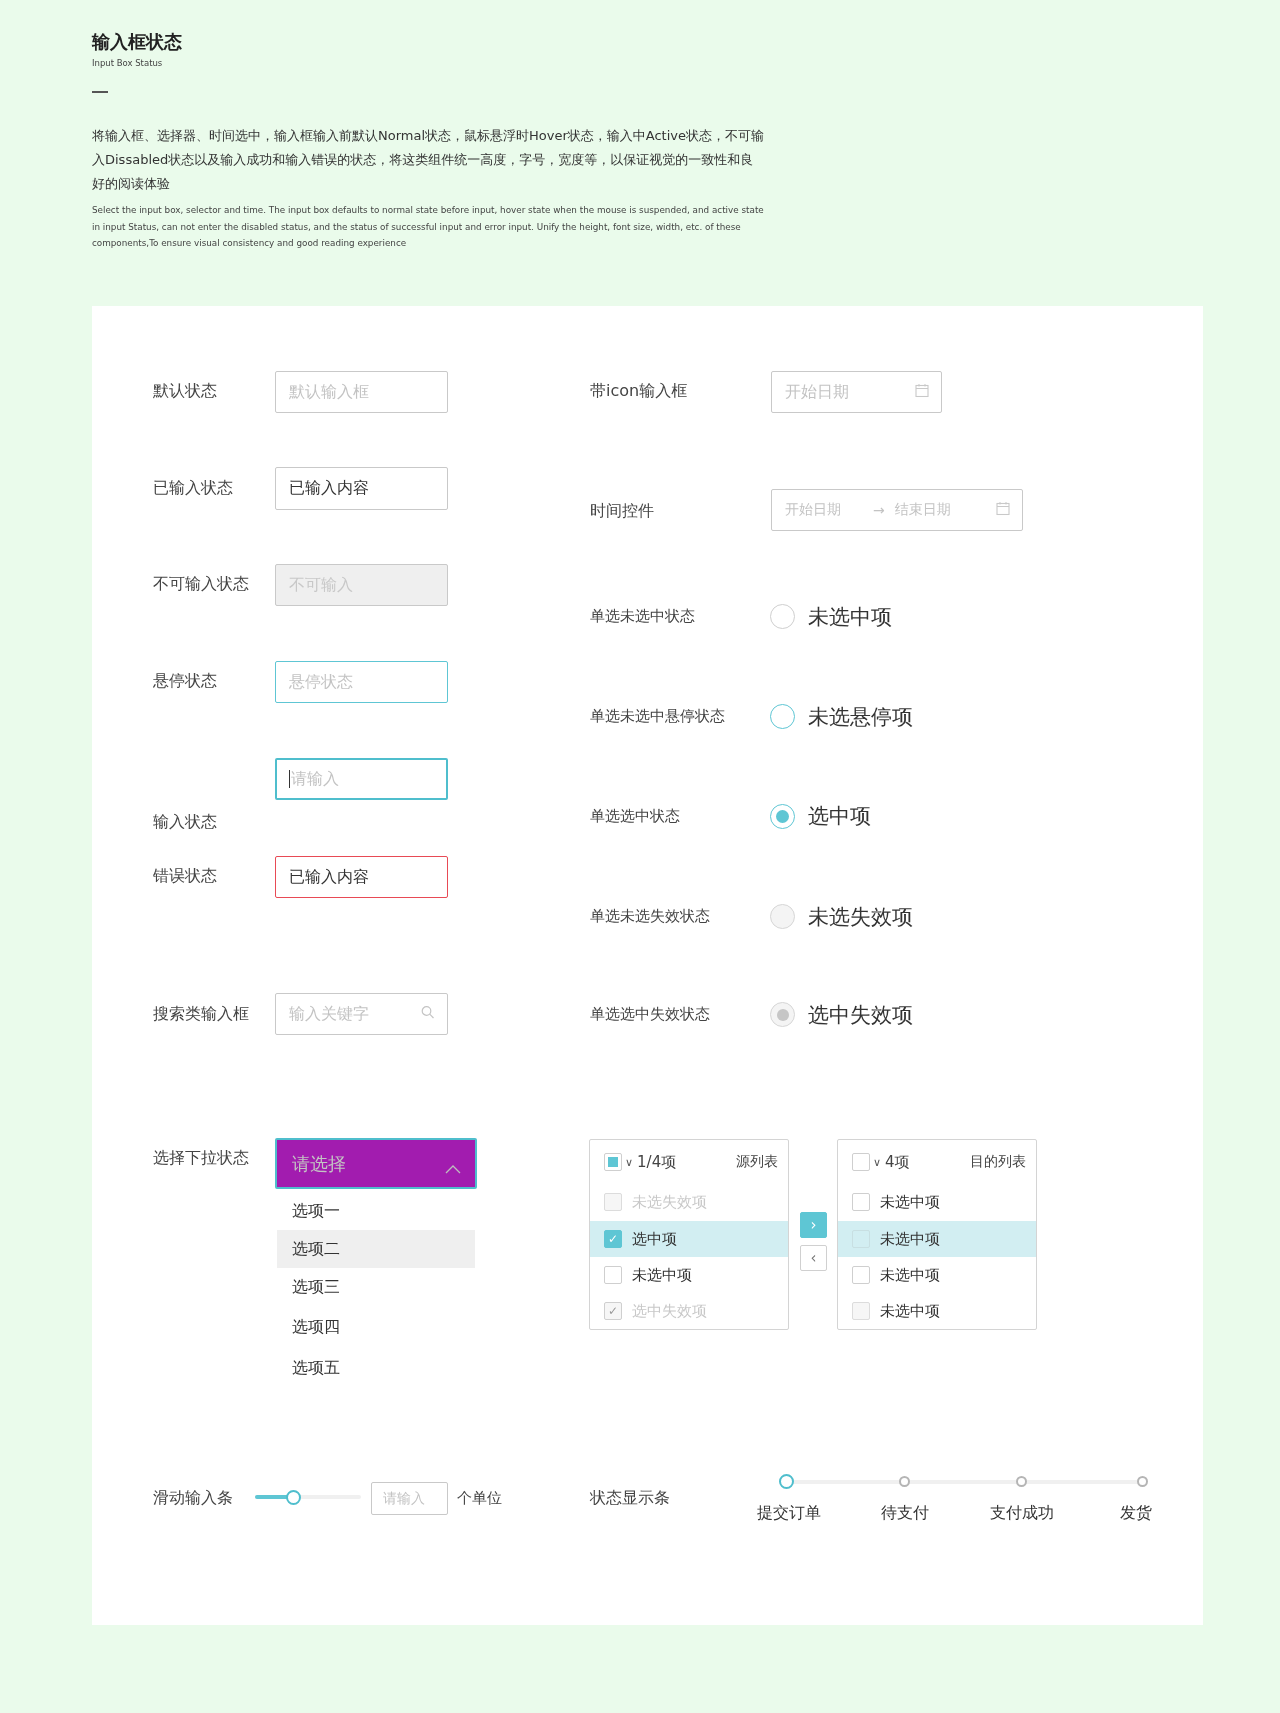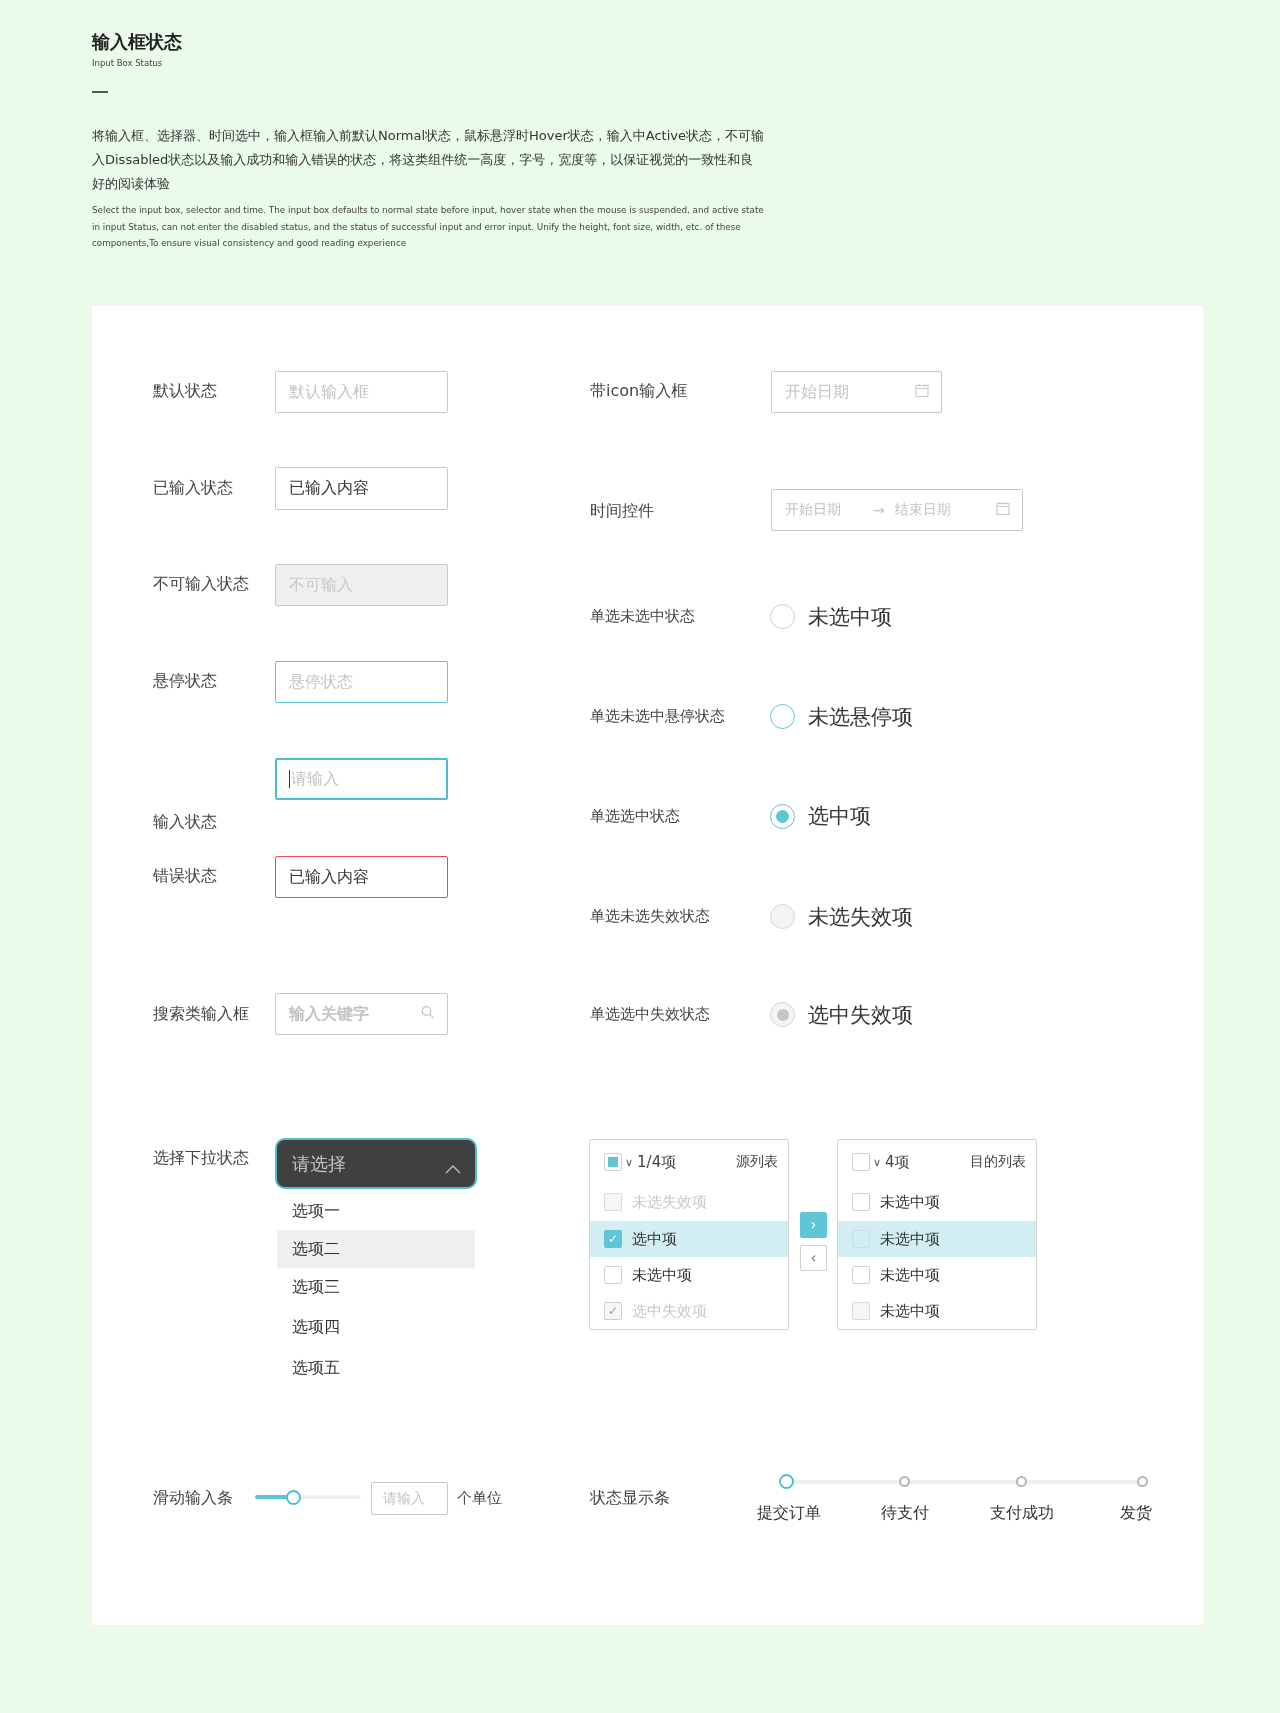--- a/index.html
+++ b/index.html
@@ -25,21 +25,21 @@
 
   .radio { width: 25px; height: 25px; border-radius: 50%; border: 1px solid #cfcfcf; background: #fff; }
   .radio.hover { border-color: #5ec6d4; }
   .radio.checked { border: 1px solid #5ec6d4; display: flex; align-items: center; justify-content: center; }
   .radio.checked::after { content: ""; width: 13px; height: 13px; border-radius: 50%; background: #5ec6d4; }
   .radio.dis { background: #f4f4f4; border-color: #d6d6d6; }
   .radio.dis-checked { background: #f4f4f4; border-color: #d6d6d6; display: flex; align-items: center; justify-content: center; }
   .radio.dis-checked::after { content: ""; width: 12px; height: 12px; border-radius: 50%; background: #c6c6c6; }
   .rlbl { font-size: 21px; color: #333; white-space: nowrap; }
 
-  .select { border: 2px solid #4fbecd; border-radius: 10px; background: #404040; font-size: 18px; color: #c3c3c3; padding-left: 15px; display: flex; align-items: center; }
+  .select { border: 2px solid #4fbecd; border-radius: 2px; background: #a21caf; font-size: 18px; color: #c3c3c3; padding-left: 15px; display: flex; align-items: center; }
   .opt { font-size: 16px; color: #333; padding-left: 15px; height: 38px; display: flex; align-items: center; }
   .opt.hl { background: #efefef; }
 
   .tbox { border: 1px solid #d4d4d4; border-radius: 2px; background: #fff; }
   .thead { position: absolute; left: 0; top: 0; right: 0; height: 44px; display: flex; align-items: center; padding: 0 10px 0 14px; font-size: 16px; color: #444; }
   .thead .cnt { margin-left: 4px; font-size: 15px; }
   .thead .ttl { margin-left: auto; font-size: 14px; color: #444; }
   .trow { position: absolute; left: 0; right: 0; height: 36px; display: flex; align-items: center; padding-left: 14px; font-size: 15px; color: #333; }
   .trow.hl { background: #d2eef2; }
   .trow.dis { color: #c8c8c8; }
@@ -100,21 +100,21 @@
   <span class="cursor"></span>
   <span>请输入</span>
 </div>
 
 <div class="abs lbl" style="left:153px;top:866px;">错误状态</div>
 <div class="abs inp error" style="left:275px;top:856px;width:173px;height:42px;">
   <span>已输入内容</span>
 </div>
 
 <div class="abs lbl" style="left:153px;top:1004px;">搜索类输入框</div>
-<div class="abs inp" style="left:275px;top:993px;width:173px;height:42px;font-weight:bold;">
+<div class="abs inp" style="left:275px;top:993px;width:173px;height:42px;">
   <span>输入关键字</span>
   <span class="ico">
     <svg width="14" height="14" viewBox="0 0 14 14">
         <circle cx="5.5" cy="5.5" r="4.3" fill="none" stroke="#c4c4c4" stroke-width="1.2"></circle>
         <line x1="8.7" y1="8.7" x2="12.5" y2="12.5" stroke="#c4c4c4" stroke-width="1.2"></line>
       </svg>
   </span>
 </div>
 
 <div class="abs lbl" style="left:153px;top:1148px;">选择下拉状态</div>

